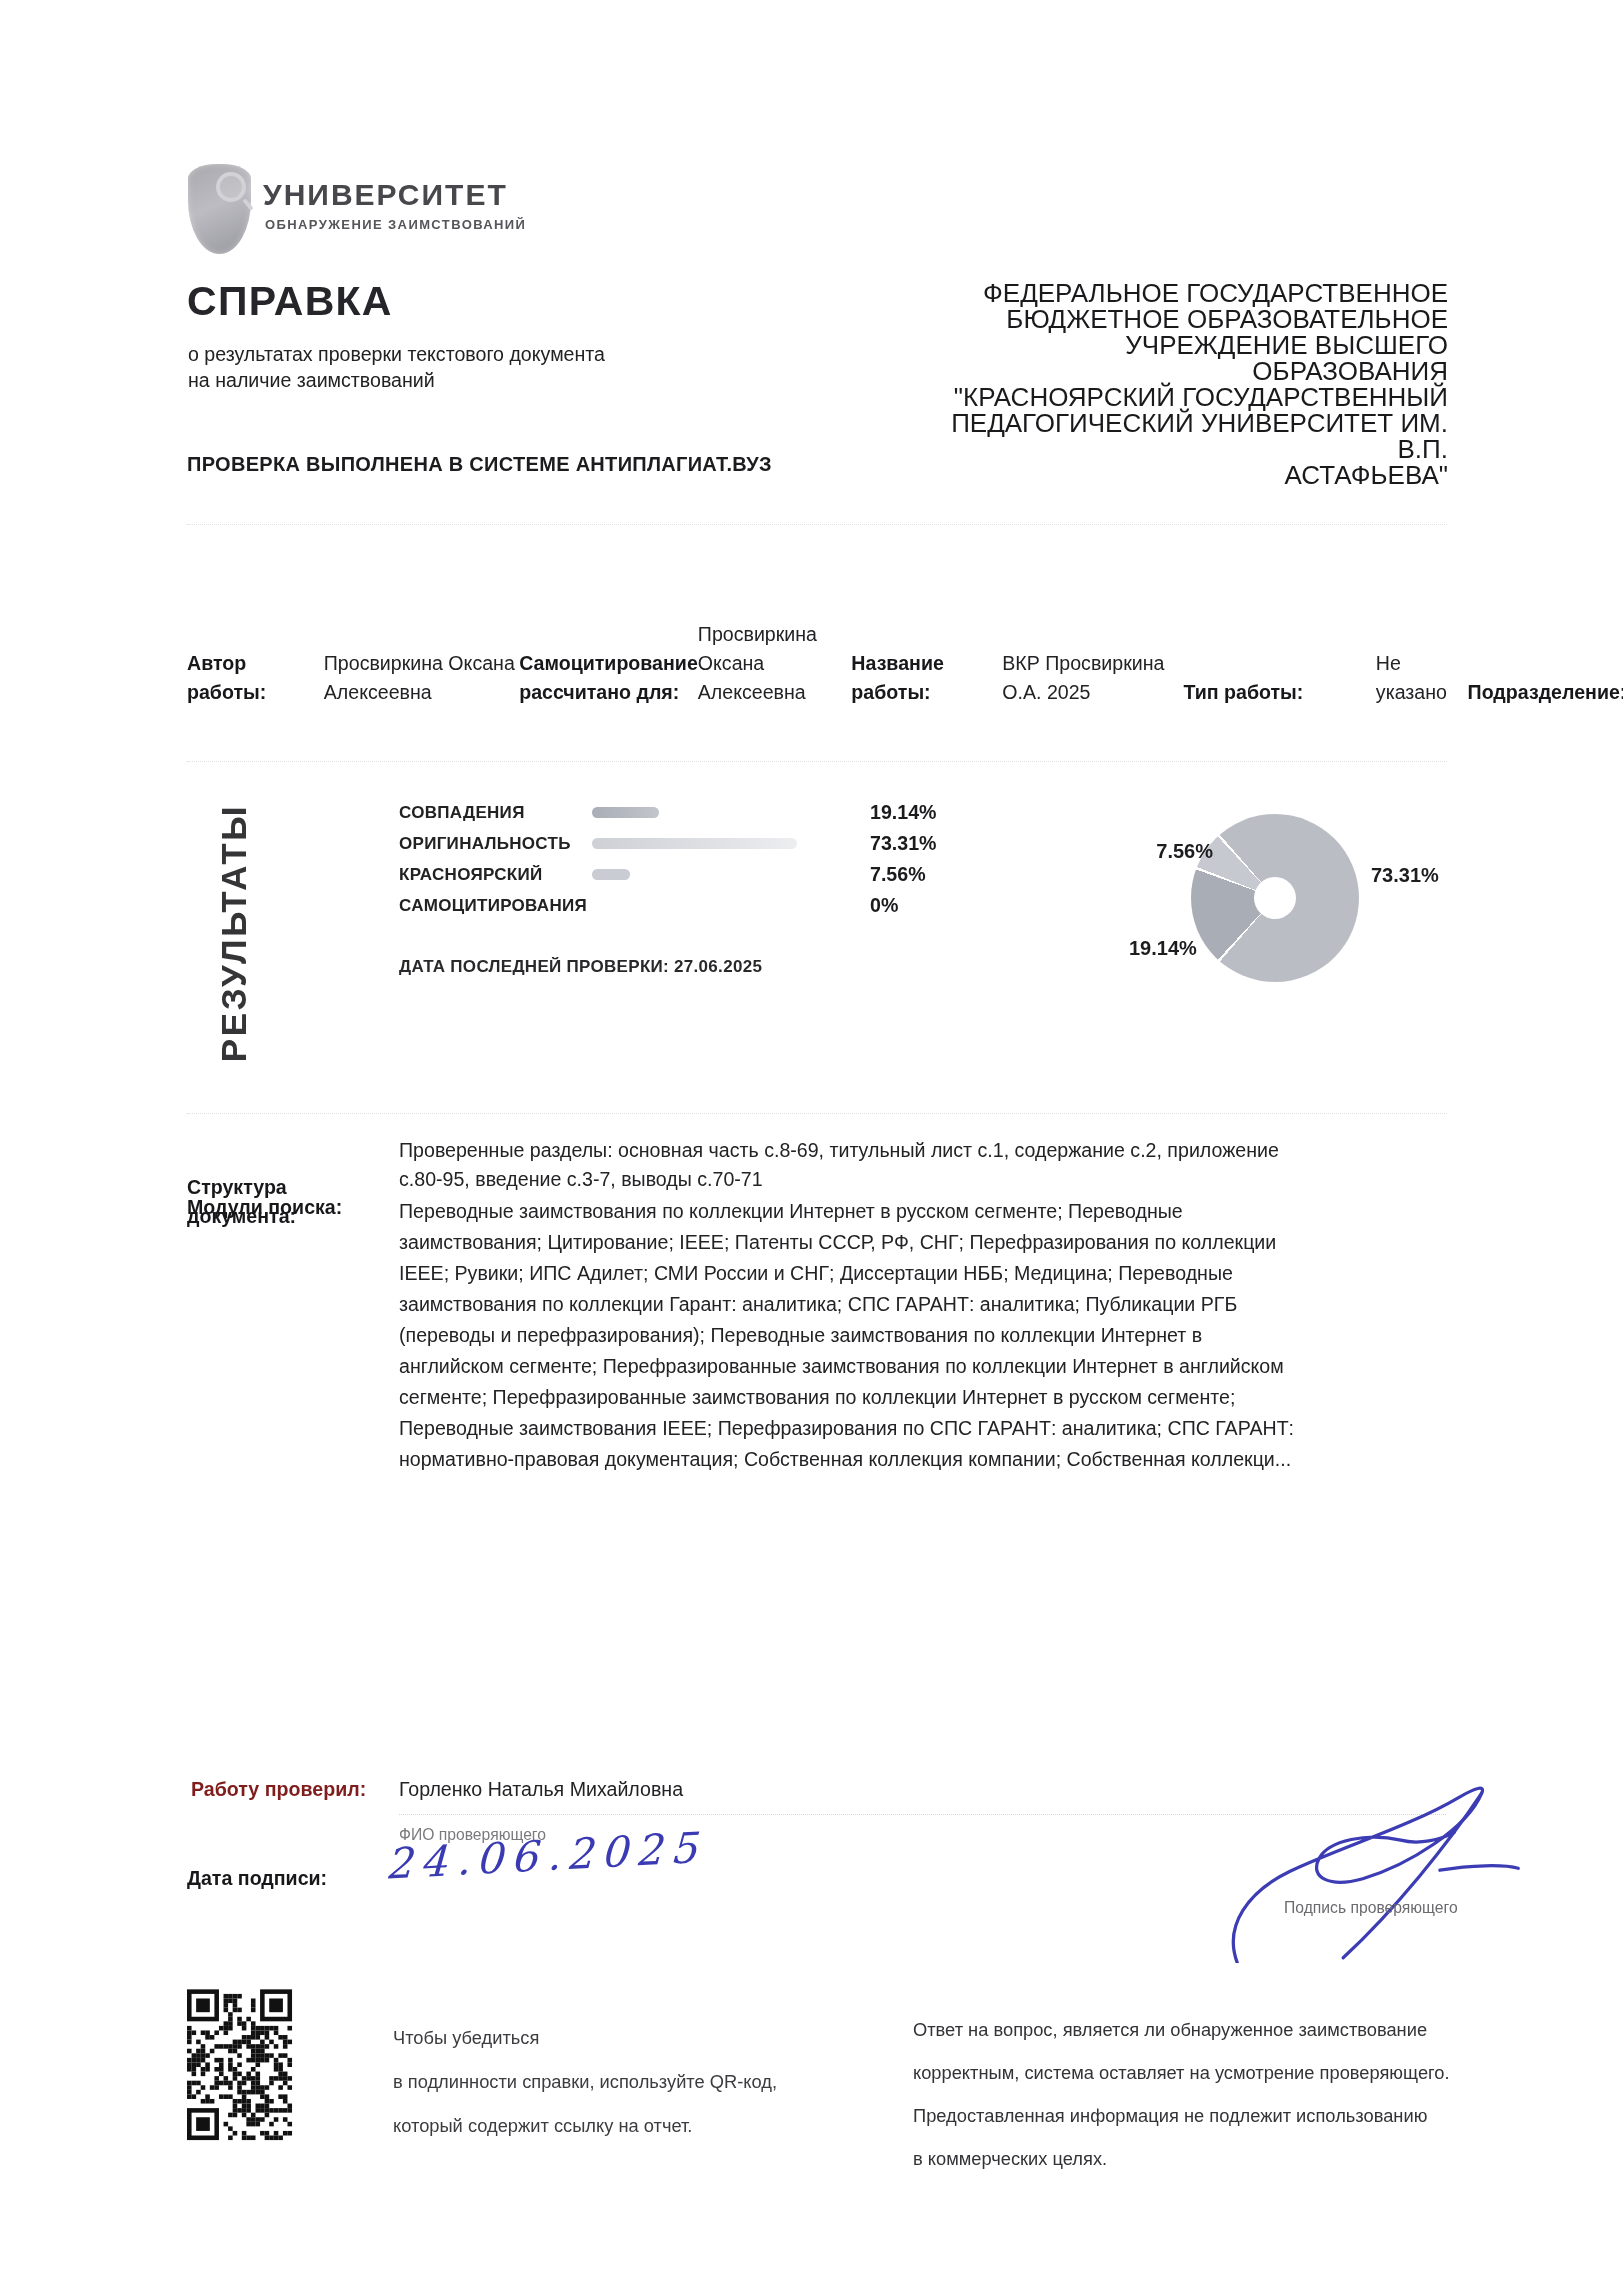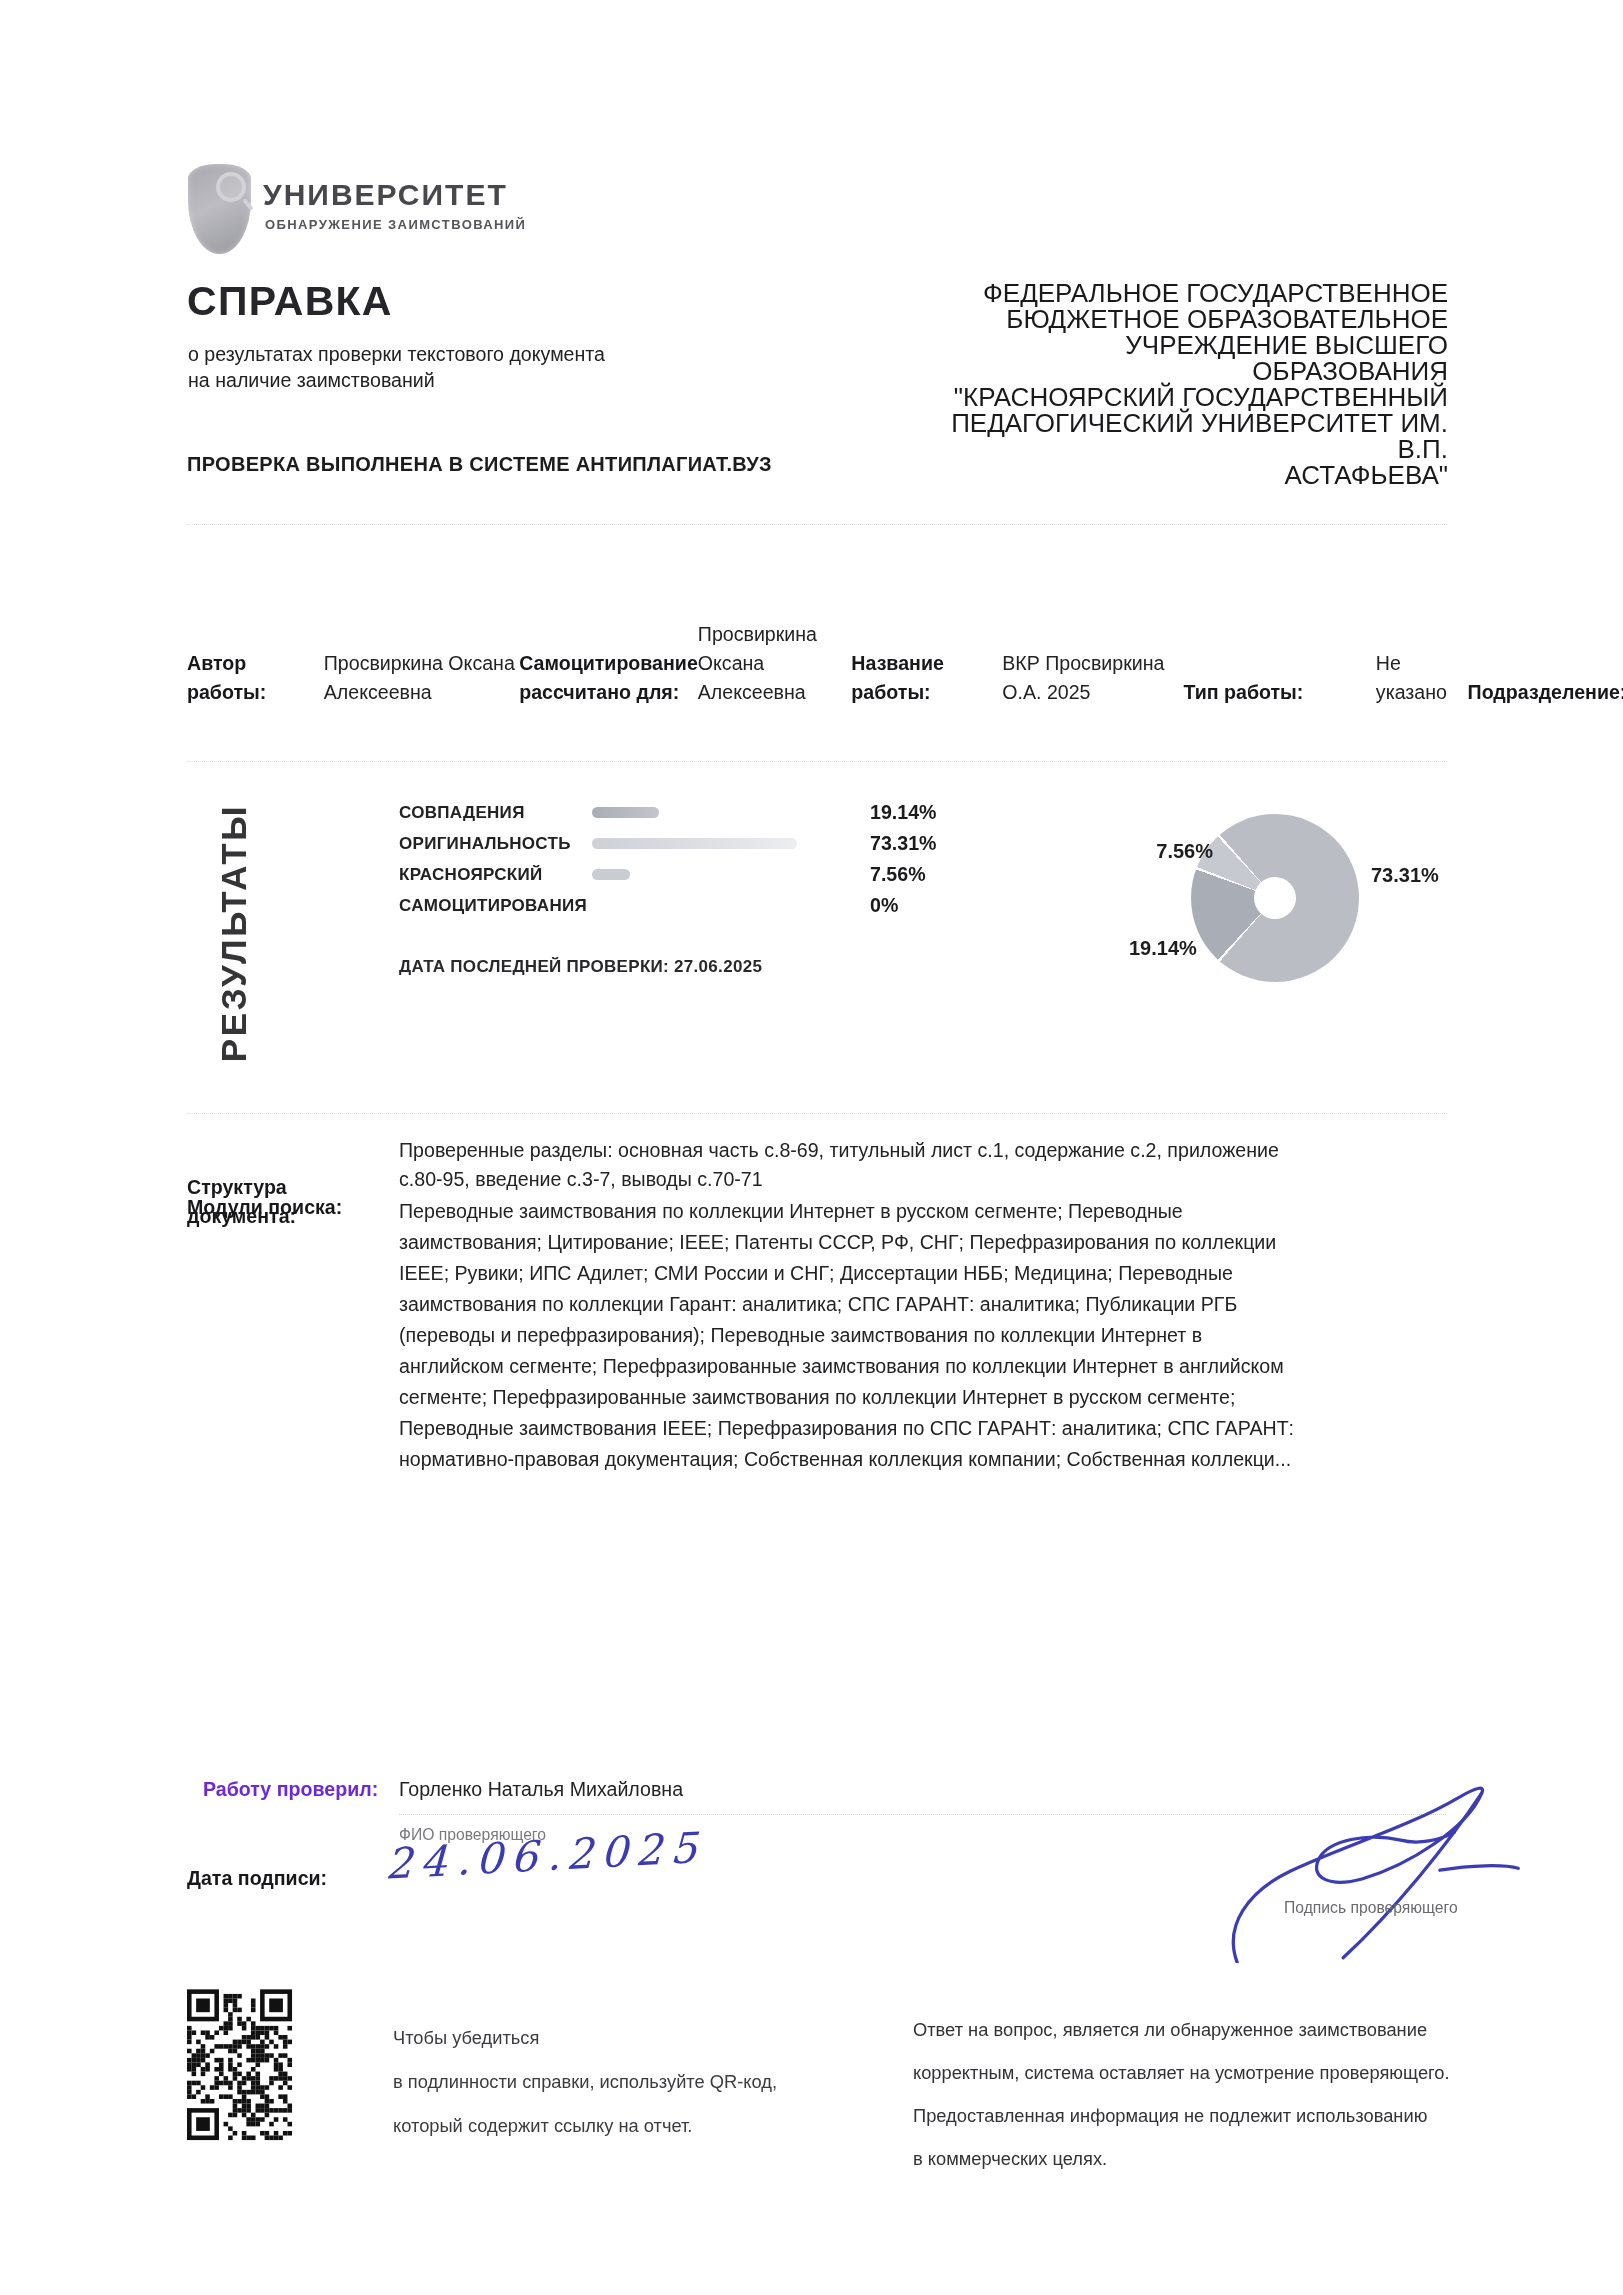--- a/index.html
+++ b/index.html
@@ -85,21 +85,21 @@
   .pl-orig{left:1371px; top:864px;}
   .pl-match{left:1129px; top:937px;}
 
   
   .struct-lbl{left:187px; top:1136px; font-size:19.6px; line-height:29px; font-weight:bold; color:#18181b;margin-top:37px;}
   .struct-txt{left:399px; top:1136px; width:1064px; font-size:19.6px; line-height:29px; color:#232326;}
   .mod-lbl{left:187px; top:1196px; font-size:19.6px; font-weight:bold; color:#18181b;text-align:center;}
   .mod-txt{left:399px; top:1196px; width:1067px; font-size:19.6px; line-height:31px; color:#232326;}
 
   
-  .rev-lbl{left:203px; top:1778px; font-size:19.6px; font-weight:bold; color:#6d28d9;}
+  .rev-lbl{left:191px; top:1778px; font-size:19.6px; font-weight:bold; color:#7f1d1d;}
   .rev-name{left:399px; top:1778px; font-size:19.6px; color:#232326;}
   .rev-underline{left:399px; top:1814px; width:1047px; border-top:1.3px dotted #d6d6d8; height:0;}
   .rev-caption{left:399px; top:1826px; font-size:15.7px; color:#7a7a7e;}
   .date-lbl{left:187px; top:1867px; font-size:19.6px; font-weight:bold; color:#18181b;}
   .handwritten{
     left:389px; top:1831px; font-size:42px; color:#3a3ab2;
     font-family:"DejaVu Serif","Liberation Serif",serif;
     font-style:italic; letter-spacing:7.9px;
     transform:rotate(-3deg) skewX(-8deg);
   }

